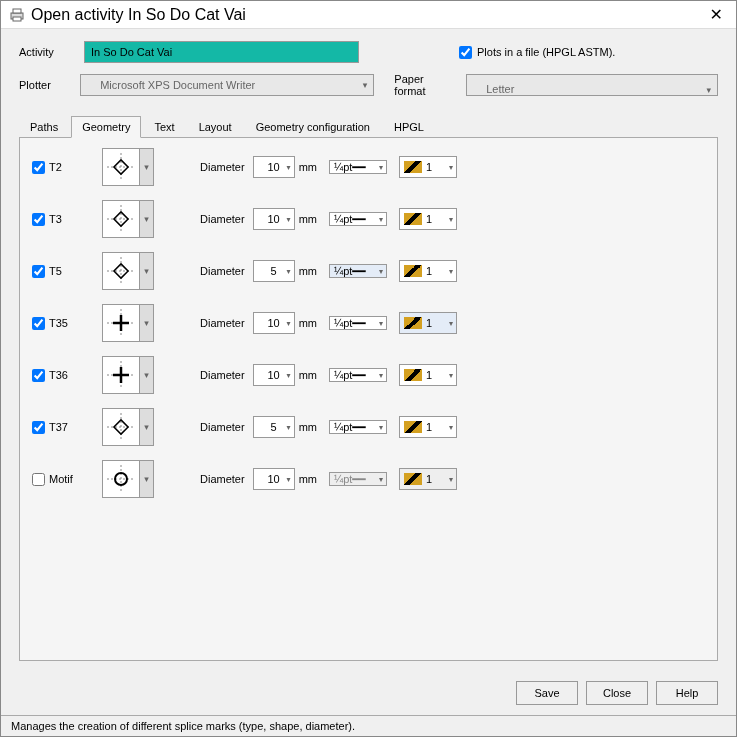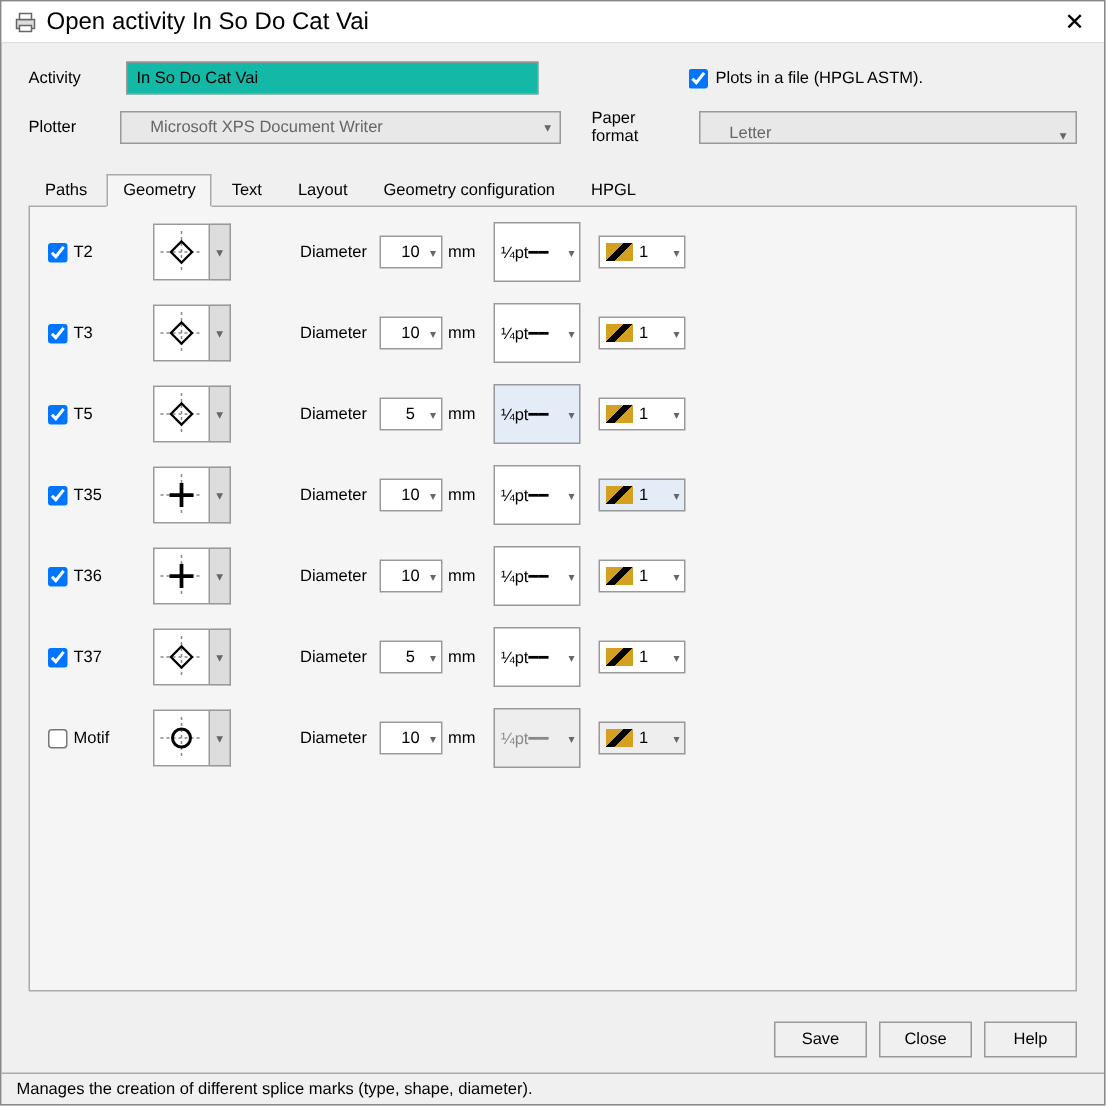--- a/index.html
+++ b/index.html
@@ -28,21 +28,21 @@
     .rows { display: flex; flex-direction: column; gap: 14px; }
     .mark-row { display: flex; align-items: center; }
     .chk-cell { width: 70px; display: flex; align-items: center; }
     .chk-cell input { margin-right: 4px; }
     .icon-box { width: 38px; height: 38px; border: 1px solid #999; background: #fff; position: relative; display: flex; align-items: center; justify-content: center; }
     .icon-dropdown { width: 14px; height: 38px; background: #ddd; border: 1px solid #999; border-left: none; display: flex; align-items: center; justify-content: center; font-size: 9px; color: #666; cursor: pointer; }
     .diam-label { margin-left: 10px; margin-right: 8px; padding-left: 36px; }
     .num-field { width: 42px; height: 22px; border: 1px solid #999; background: #fff; display: flex; align-items: center; justify-content: center; position: relative; }
     .num-field .drop { position: absolute; right: 3px; font-size: 8px; color: #666; }
     .unit { margin-left: 4px; margin-right: 12px; }
-    .lt-field { width: 58px; height: 40px; border: 1px solid #999; background: #fff; display: flex; align-items: center; padding-left: 4px; position: relative; font-size: 10px; }
+    .lt-field { width: 58px; height: 14px; border: 1px solid #999; background: #fff; display: flex; align-items: center; padding-left: 4px; position: relative; font-size: 10px; }
     .lt-field.disabled { background: #eee; color: #888; }
     .lt-field .drop { position: absolute; right: 3px; font-size: 8px; color: #666; }
     .lt-field.hl { background: #e4ecf7; }
     .swatch-field { width: 58px; height: 22px; border: 1px solid #999; background: #fff; display: flex; align-items: center; padding: 0 4px; margin-left: 12px; position: relative; }
     .swatch-field.disabled { background: #eee; }
     .swatch-field.hl { background: #e4ecf7; }
     .swatch { width: 18px; height: 12px; background: linear-gradient(135deg, #d4a020 0%, #d4a020 40%, #000 40%, #000 60%, #d4a020 60%); margin-right: 4px; }
     .swatch-field .drop { position: absolute; right: 3px; font-size: 8px; color: #666; }
     .footer { display: flex; justify-content: flex-end; padding: 10px 18px; gap: 8px; }
     .btn { width: 62px; height: 24px; border: 1px solid #999; background: #f0f0f0; cursor: pointer; }

